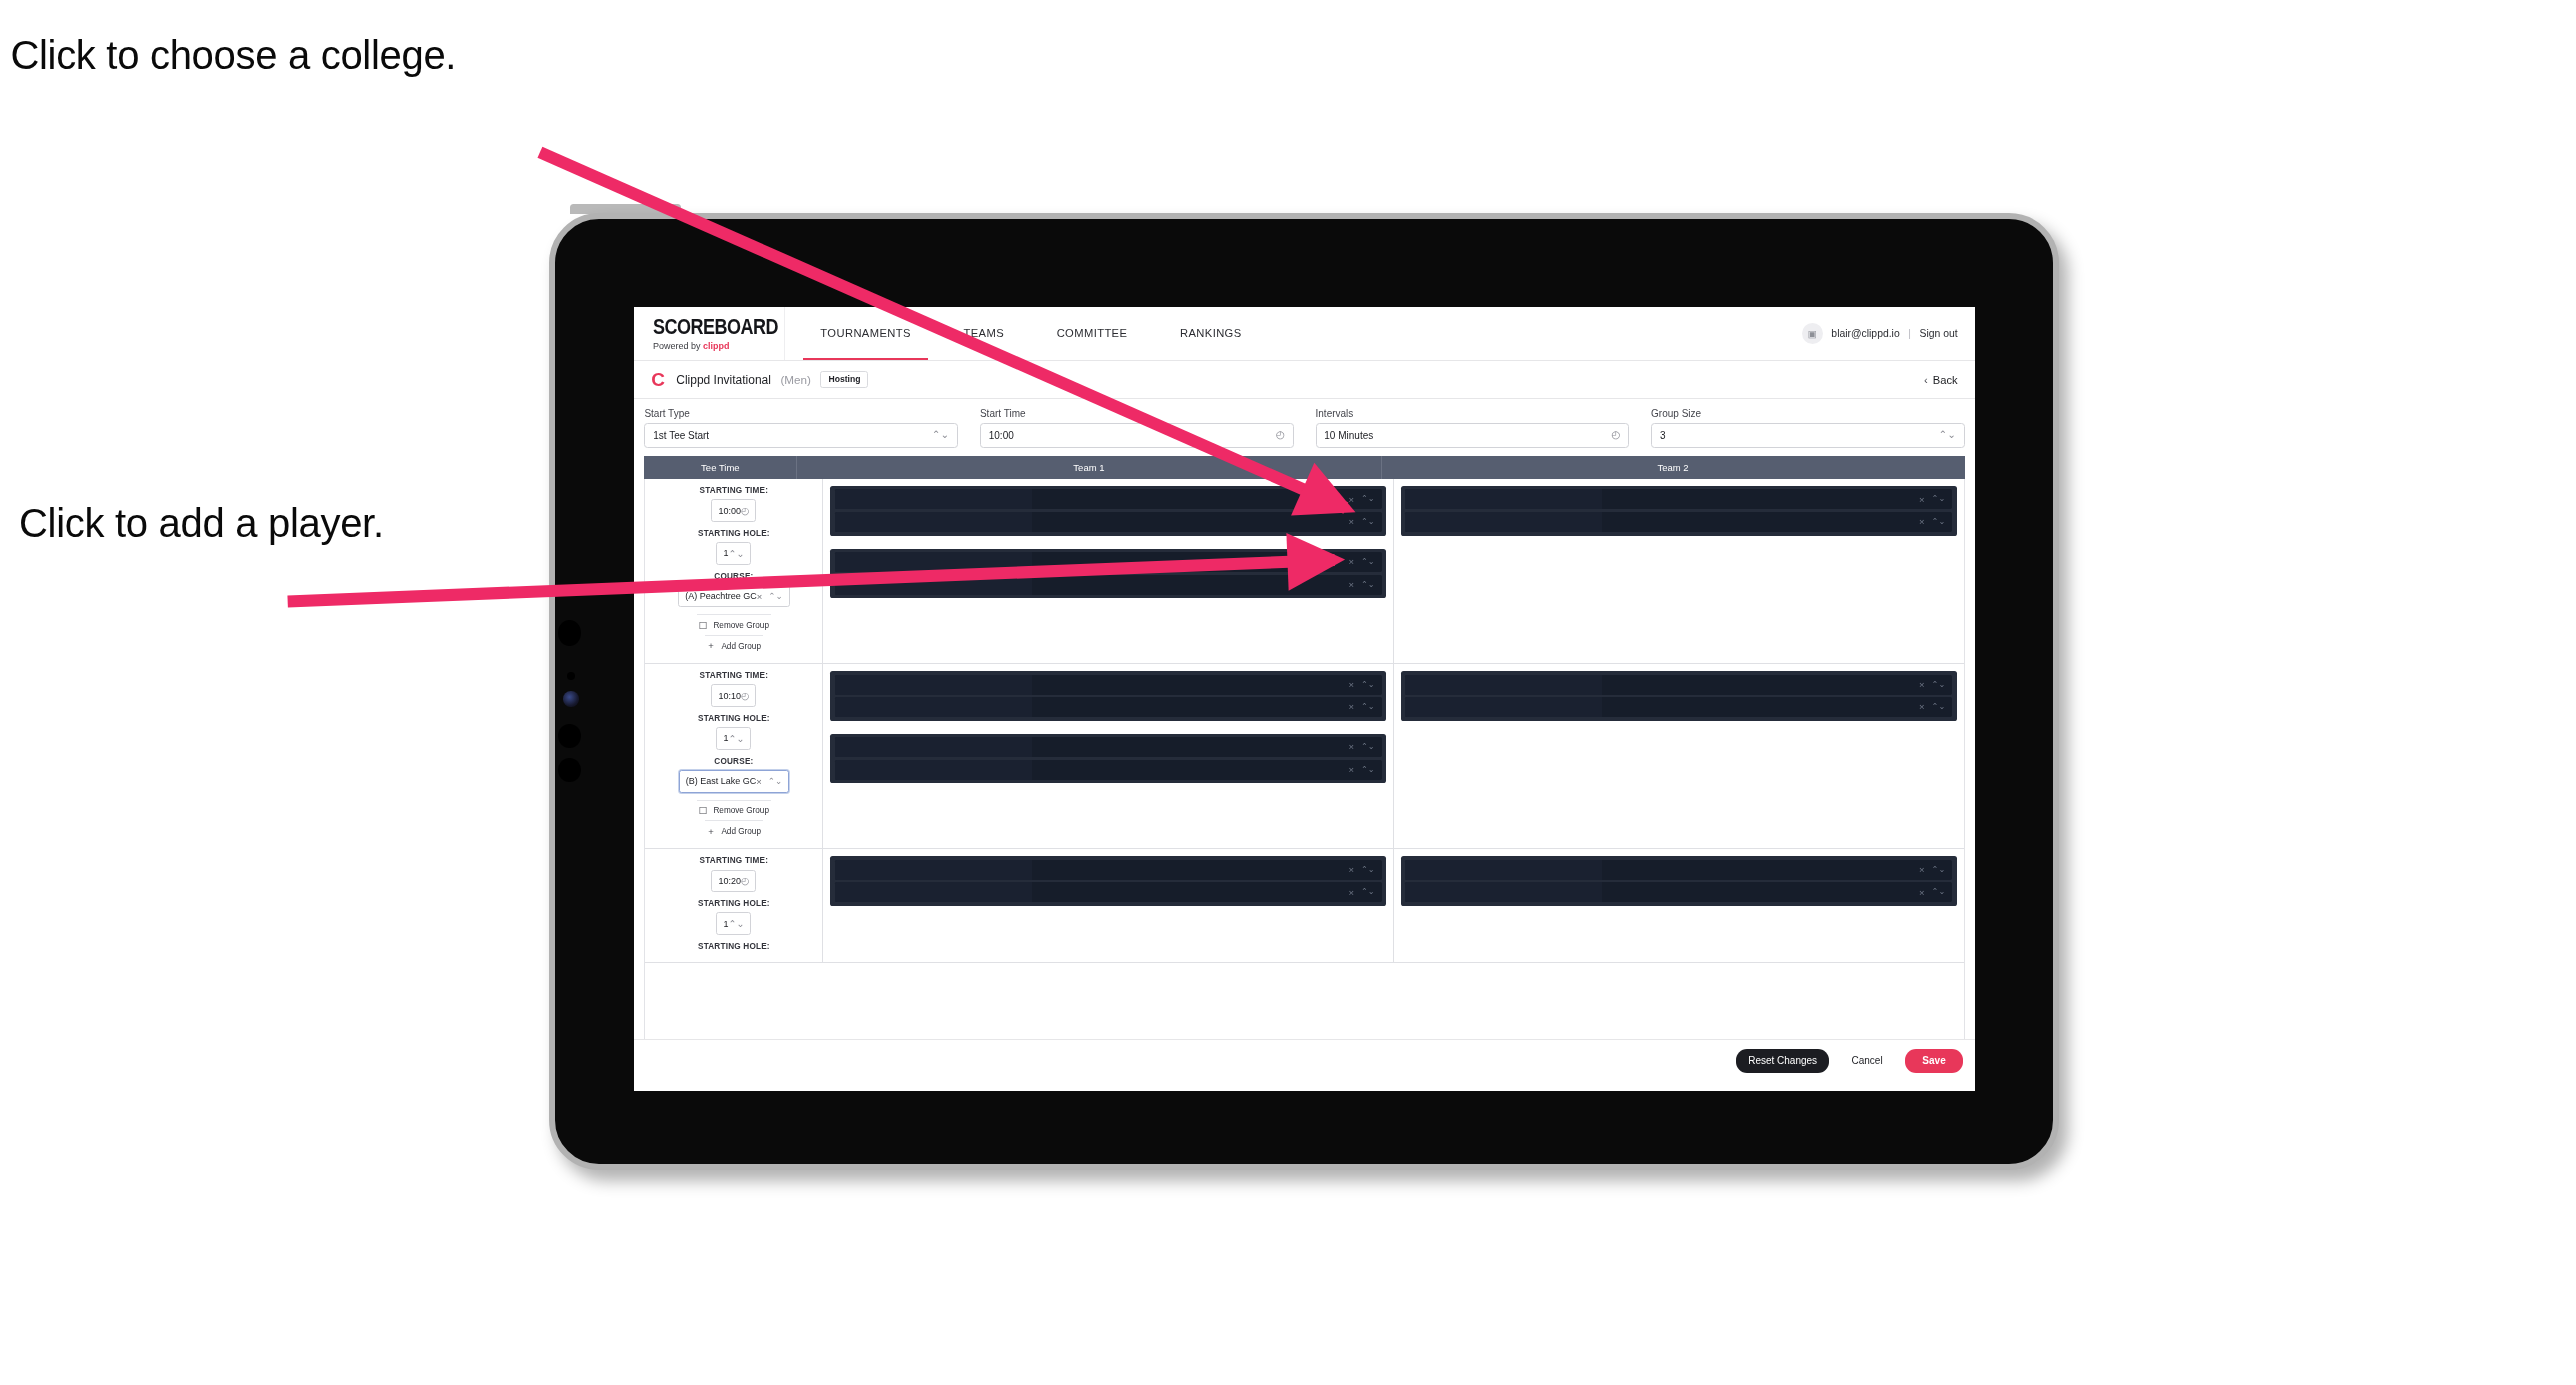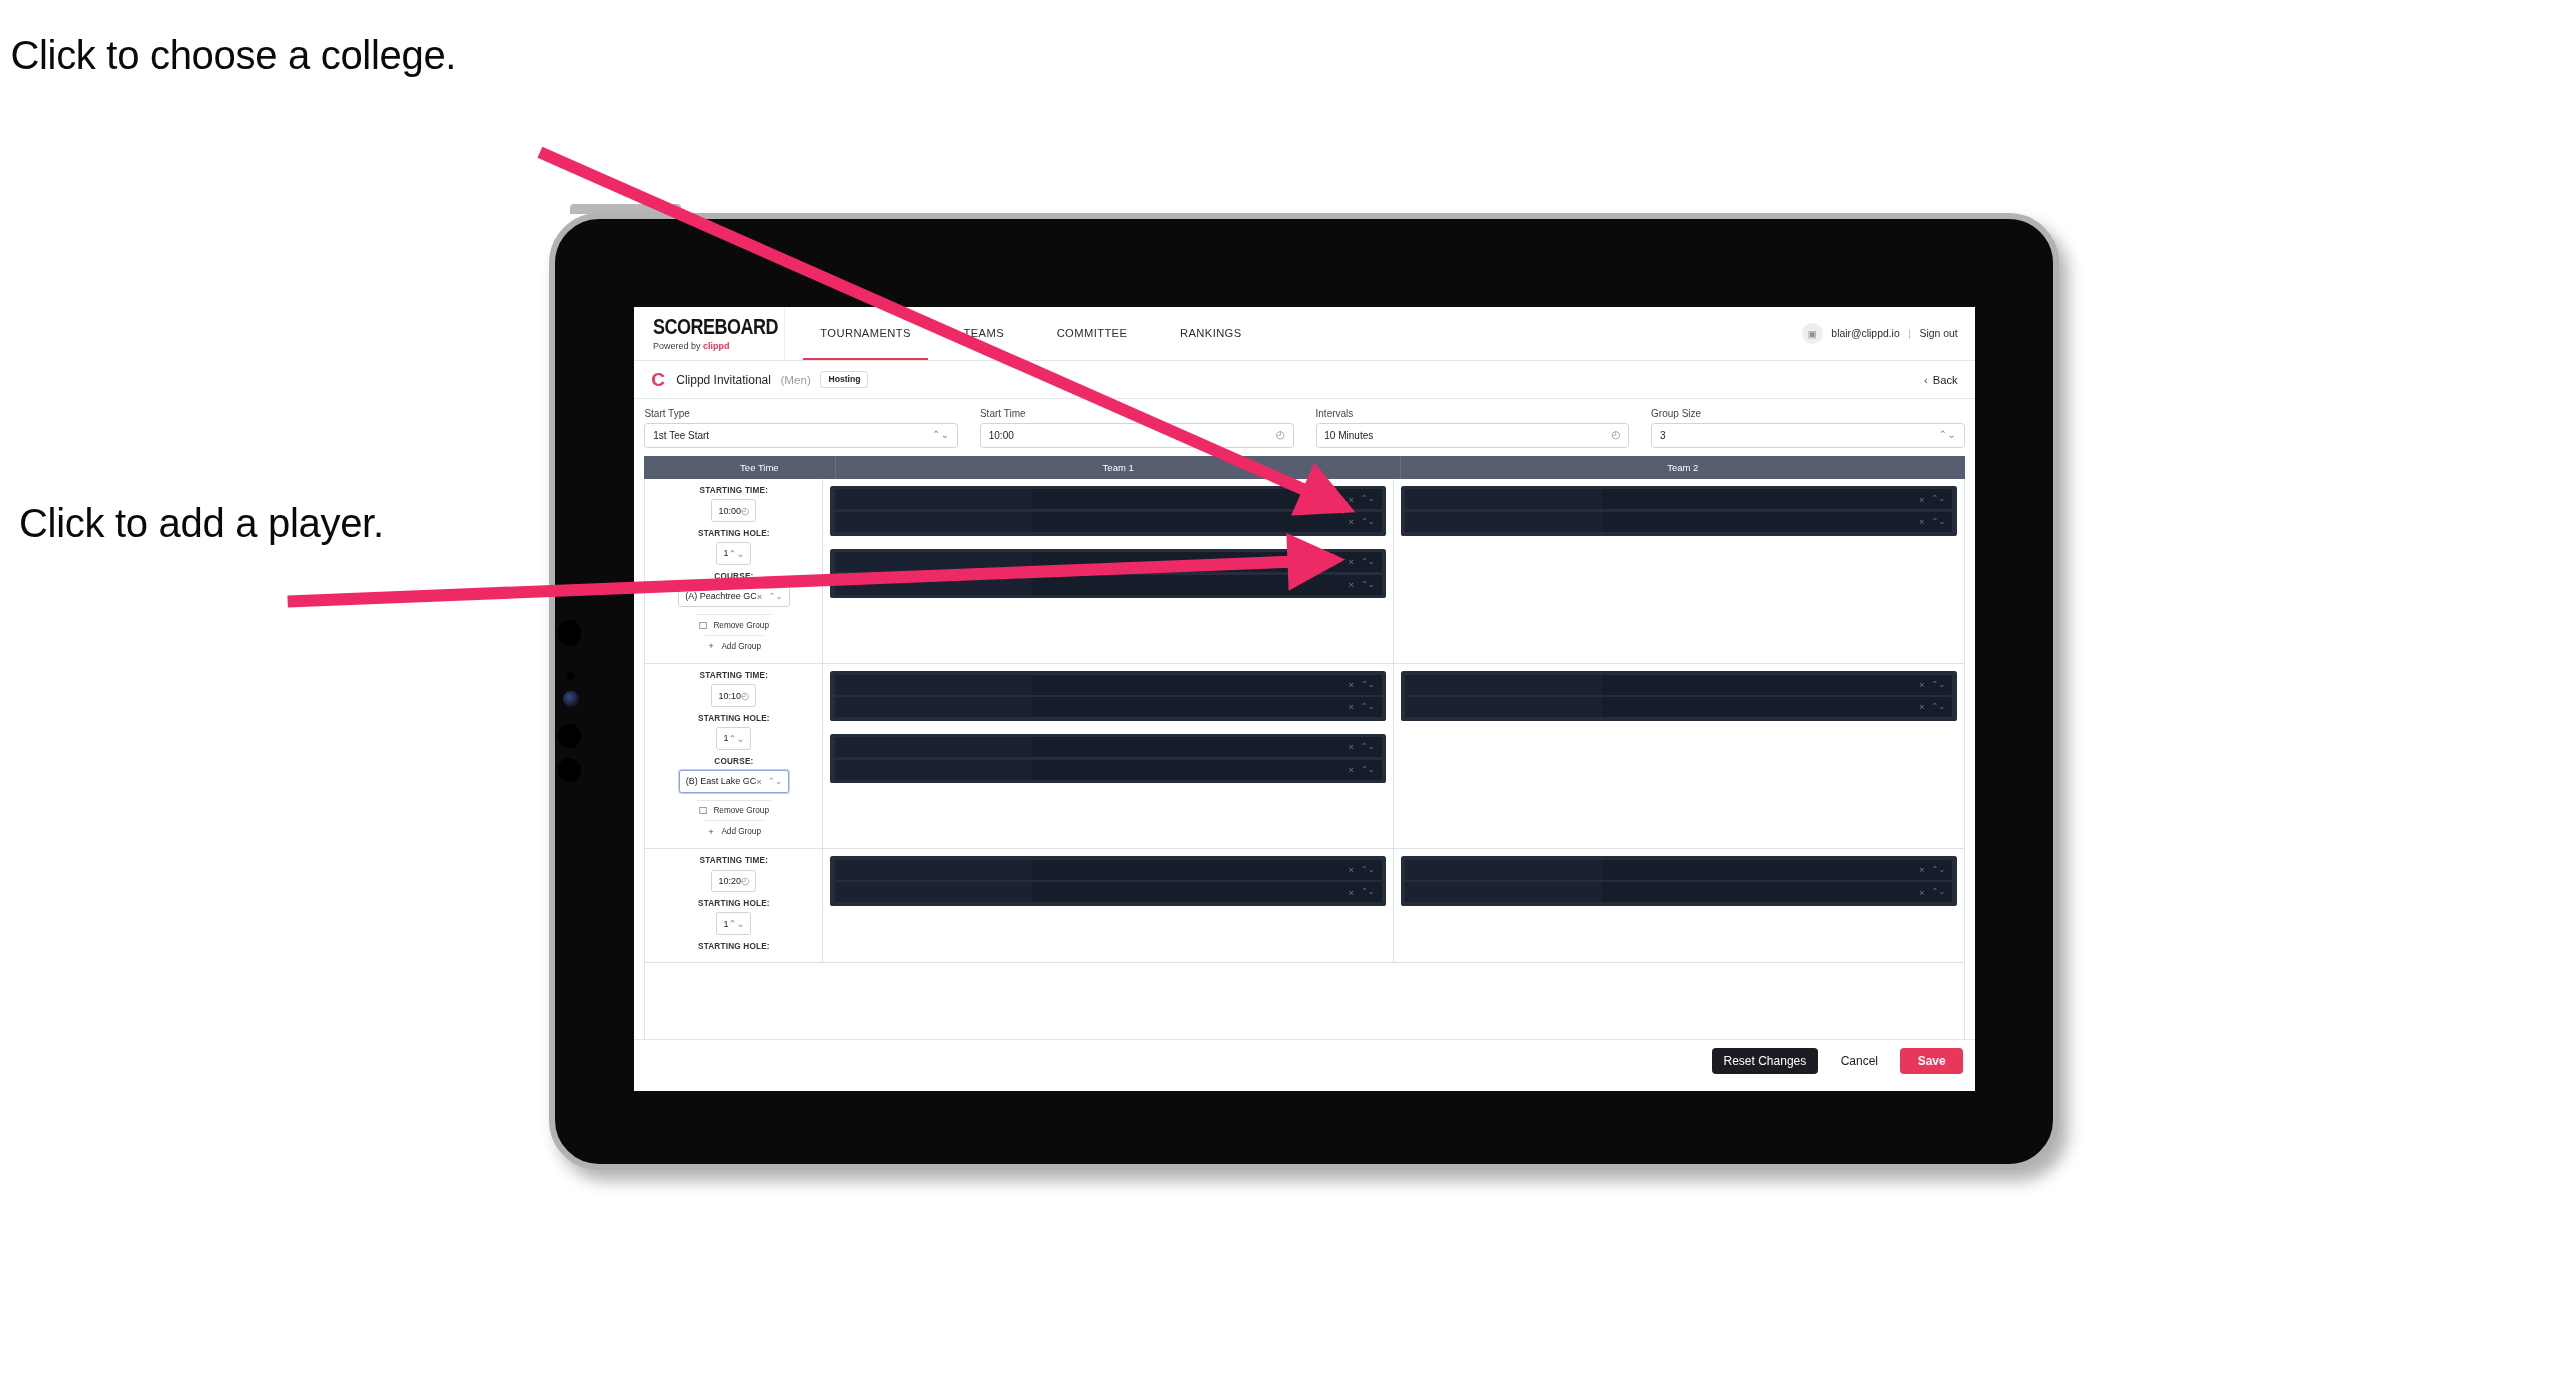--- a/index.html
+++ b/index.html
@@ -151,21 +151,21 @@
     display: flex; height: 22.5px;
     background: #565e70; color: #ffffff;
     font-size: 9.5px;
     margin: 0 10.4px;
   }
   #table-head > div {
     display: flex; align-items: center; justify-content: center;
     border-right: 0.9px solid #6b7283;
   }
   #table-head > div:last-child { border-right: none; }
-  .col-tee  { width: 153px; flex: none; margin-left: 39px; }
+  .col-tee  { width: 153px; flex: none; }
   .col-team { flex: 1; }
 
   
   #table-body {
     margin: 0 10.4px;
     height: 560px;
     overflow: hidden;
     border-left: 0.9px solid #e2e3e7;
     border-right: 0.9px solid #e2e3e7;
     background: #fff;
@@ -233,21 +233,21 @@
     color: #6f7787; font-size: 8.2px; line-height: 1;
     margin-left: 7px; position: relative; z-index: 2;
   }
 
   
   #footer {
     height: 43px; display: flex; align-items: center; justify-content: flex-end;
     gap: 10.4px; padding: 0 12px;
     background: #fff; border-top: 0.9px solid #e6e6e8;
   }
-  .btn { font-size: 12px; border-radius: 4px; padding: 7px 12px; cursor: pointer; line-height: 1; }
+  .btn { font-size: 10px; border-radius: 11px; padding: 7px 12px; cursor: pointer; line-height: 1; }
   #btn-reset { background: #1c1d22; color: #fff; }
   #btn-cancel { background: transparent; color: #1c1d22; }
   #btn-save { background: #e8375a; color: #fff; font-weight: 700; padding: 7px 17.3px; }
 </style>
 </head>
 <body>
 
 <div class="annot" id="annot-choose-college">Click to choose a college.</div>
 
 <div class="annot" id="annot-add-player">Click to add a player.</div>

